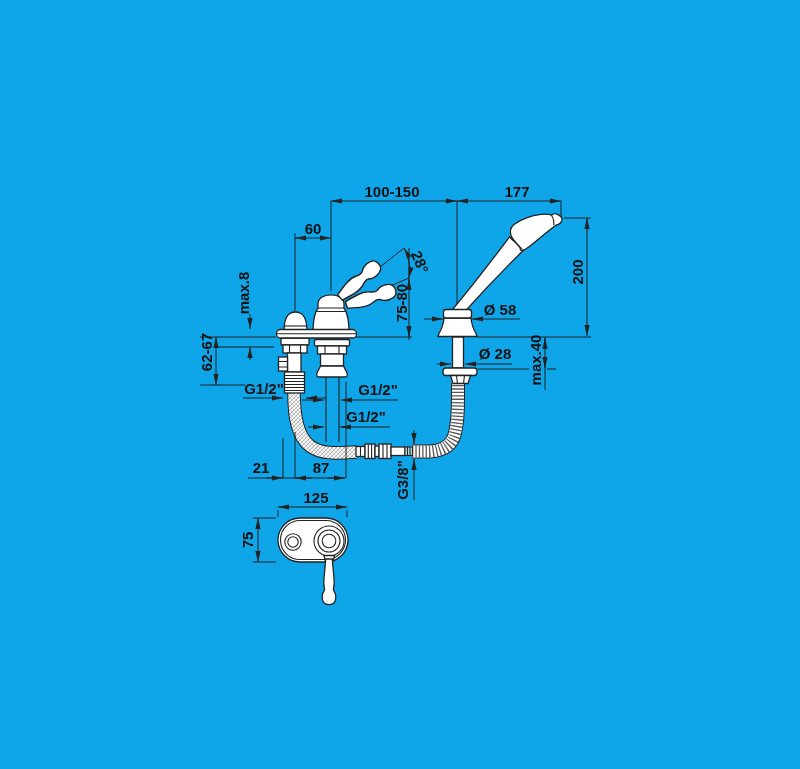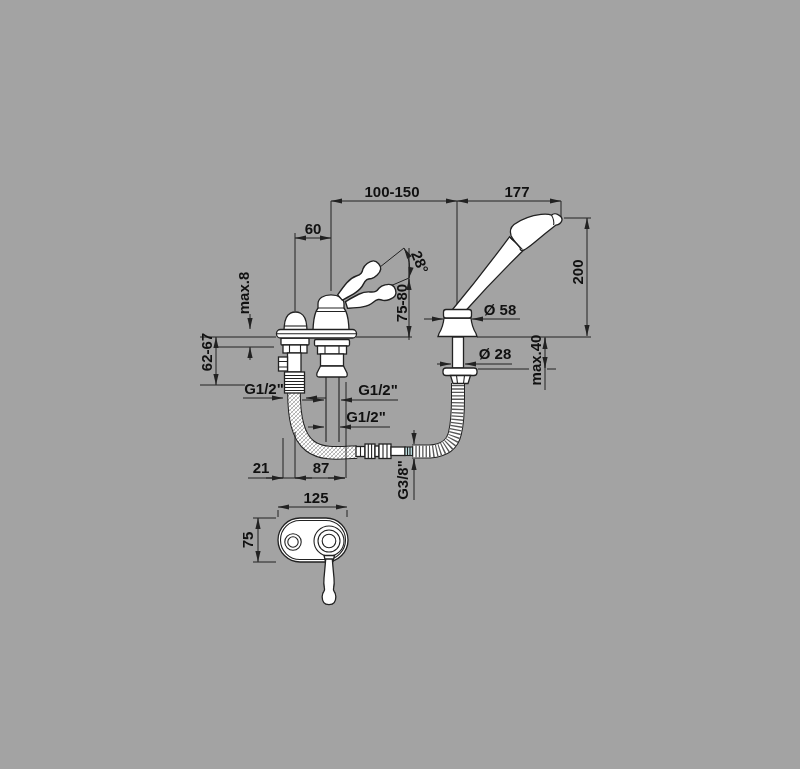--- a/index.html
+++ b/index.html
@@ -1,16 +1,16 @@
 <!DOCTYPE html>
 <html><head>
 <meta charset="utf-8">
 <style>
   html,body{margin:0;padding:0;background:#fff;}
-  #stage{width:800px;height:769px;background:#a3a3a3;position:relative;}
+  #stage{width:800px;height:769px;background:#0ea5e9;position:relative;}
   svg{position:absolute;top:0;left:0;}
   .dim{stroke:#222;stroke-width:1;fill:none;}
   .part{stroke:#222;stroke-width:1.3;fill:#fff;}
   .partln{stroke:#222;stroke-width:1.1;fill:none;}
   text{font-family:"Liberation Sans",sans-serif;font-size:15px;font-weight:bold;fill:#111;}
 </style>
 </head>
 <body>
 
 <div id="stage">

